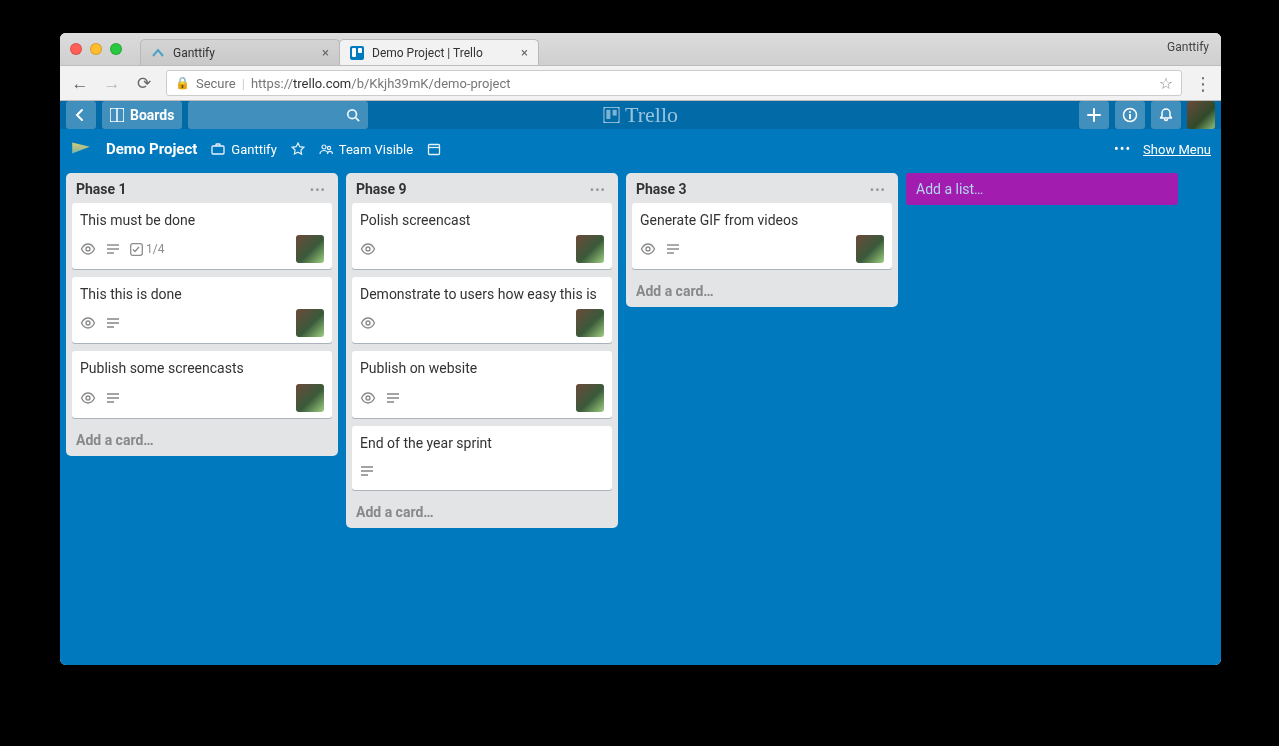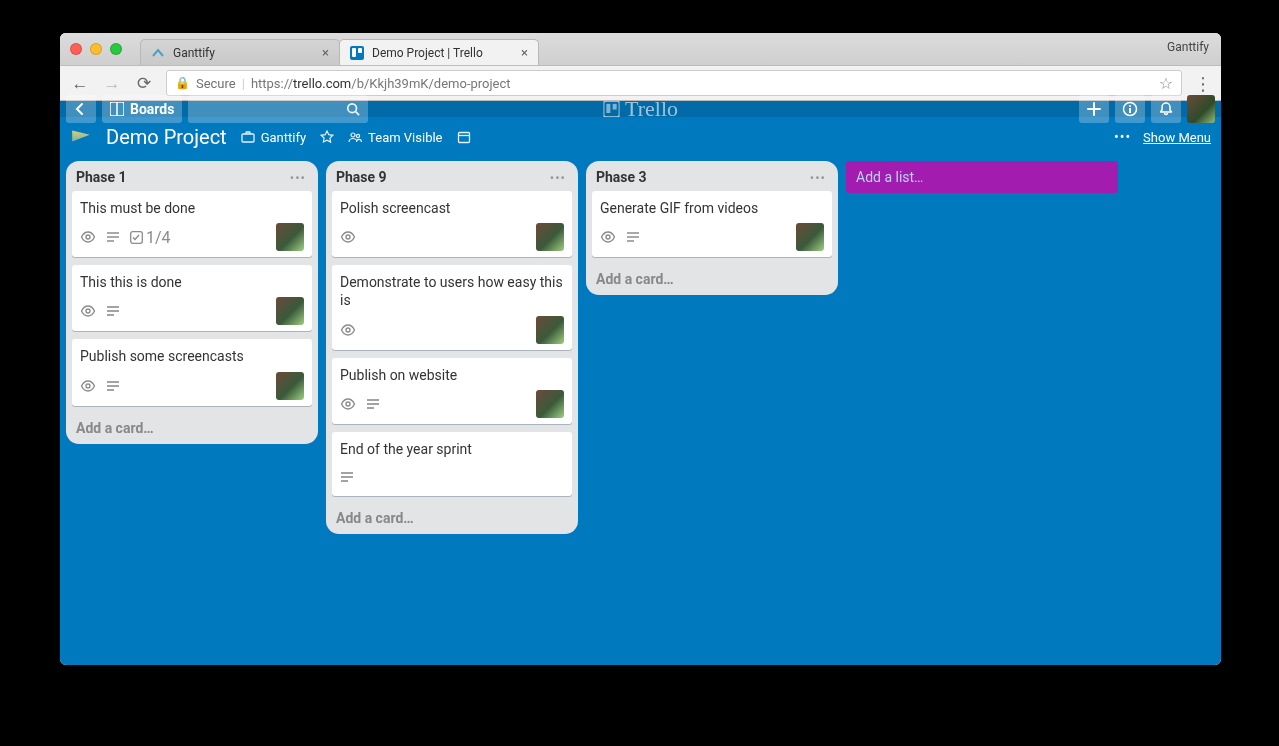--- a/index.html
+++ b/index.html
@@ -122,21 +122,21 @@
   
   .app {
     position: absolute;
     top: 68px;
     left: 0; right: 0; bottom: 0;
     background: #0079bf;
     display: flex;
     flex-direction: column;
   }
   .app-header {
-    height: 16px;
+    height: 28px;
     background: #026aa7;
     display: flex;
     align-items: center;
     padding: 0 6px;
     gap: 6px;
     position: relative;
   }
   .hbtn {
     height: 28px;
     min-width: 30px;
@@ -194,21 +194,21 @@
     gap: 14px;
     padding: 0 10px;
     color: #fff;
   }
   .board-header .bicon {
     width: 22px; height: 22px;
     display: inline-block;
     background: linear-gradient(#fbd85c,#4aa3c6);
     clip-path: polygon(10% 20%, 90% 40%, 10% 70%);
   }
-  .board-title { font-size: 20px; font-weight: 400; text-align: center; }
+  .board-title { font-size: 15px; font-weight: 700; text-align: center; }
   .bh-item {
     display: flex;
     align-items: center;
     gap: 6px;
     font-size: 13px;
     color: #fff;
   }
   .bh-item svg { opacity: 0.9; }
   .bh-right {
     margin-left: auto;
@@ -221,23 +221,23 @@
 
   .board-canvas {
     flex: 1;
     display: flex;
     align-items: flex-start;
     padding: 4px 6px;
     gap: 8px;
     overflow-x: auto;
   }
   .list {
-    width: 252px;
+    width: 272px;
     background: #e2e4e6;
-    border-radius: 13px;
+    border-radius: 5px;
     padding: 6px;
     display: flex;
     flex-direction: column;
     flex-shrink: 0;
   }
   .list-header {
     display: flex;
     align-items: center;
     justify-content: space-between;
     padding: 2px 6px 6px 4px;
@@ -262,21 +262,21 @@
   .badges {
     display: flex;
     align-items: center;
     gap: 10px;
     color: #8c8c8c;
   }
   .badges .b {
     display: flex;
     align-items: center;
     gap: 3px;
-    font-size: 16px;
+    font-size: 12px;
   }
   .badges svg { display: block; }
   .avatar-card {
     width: 28px; height: 28px; border-radius: 3px;
     background: linear-gradient(135deg,#6b4a3a 0%, #3a5a3a 55%, #a0d080 100%);
   }
   .add-card {
     color: #888;
     font-size: 14px;
     padding: 6px 6px 2px 4px;

